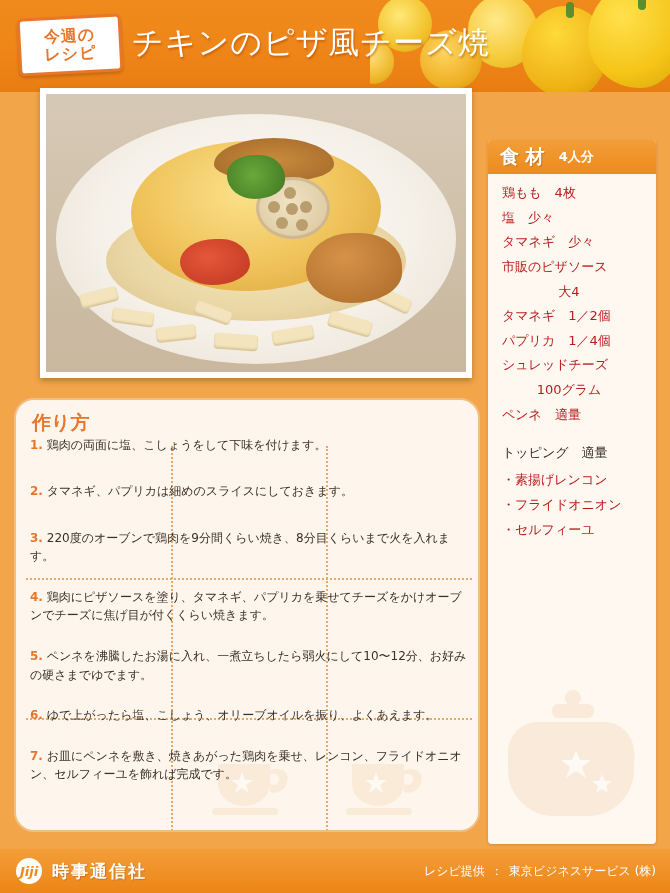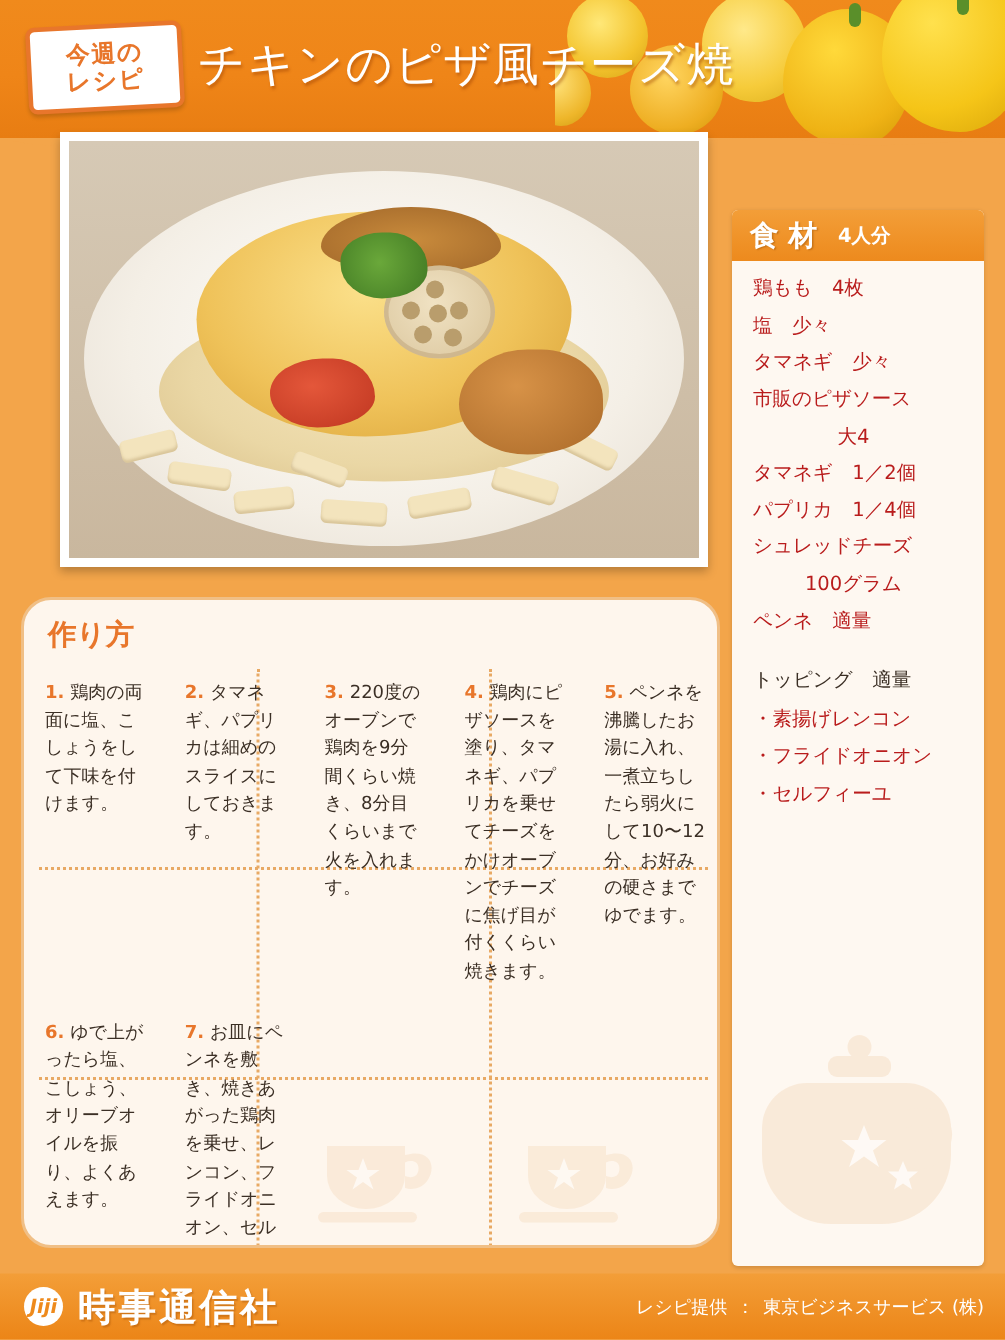--- a/index.html
+++ b/index.html
@@ -157,23 +157,23 @@
     border: 2px solid #f0bf86;
     border-radius: 20px;
     overflow: hidden;
     margin-top: 12px;
   }
   .steps-title {
     position: absolute; left: 16px; top: 10px;
     font-size: 19px; font-weight: bold; color: #e8762b;
   }
   .steps-grid {
-    position: absolute; left: 0; top: 40px; width: 466px; height: 414px;
+    position: absolute; left: 0; top: 24px; width: 466px; height: 414px;
     display: grid;
-    grid-template-columns: 1fr 1fr 1fr 1fr 1fr;
+    grid-template-columns: 1fr;
     grid-template-rows: 1fr 1fr 1fr;
   }
   .step {
     padding: 12px 12px 10px 14px;
     font-size: 12px; color: #3b2f25; line-height: 1.55;
   }
   .step .num { color: #e8762b; font-weight: bold; }
   .dotted-v {
     position: absolute; top: 46px; width: 0; height: 400px;
     border-left: 2px dotted #e8a964;
@@ -199,21 +199,21 @@
     background: linear-gradient(180deg,#f39e38,#ec8517);
     display: flex; align-items: center;
   }
   .logo-circle {
     width: 26px; height: 26px; border-radius: 50%;
     background: #ffffff; margin-left: 16px;
     display: flex; align-items: center; justify-content: center;
     color: #ee8a1c; font-size: 13px; font-weight: bold; font-style: italic;
   }
   .footer-brand {
-    color: #ffffff; font-size: 25px; font-weight: bold; margin-left: 10px;
+    color: #ffffff; font-size: 17px; font-weight: bold; margin-left: 10px;
     letter-spacing: 2px;
     text-shadow: 1px 1px 1px rgba(150,70,0,.35);
   }
   .footer-credit {
     position: absolute; right: 14px; color: #ffffff; font-size: 12px;
   }
   .footer-credit .sep { margin: 0 6px; }
 </style>
 </head>
 <body>

